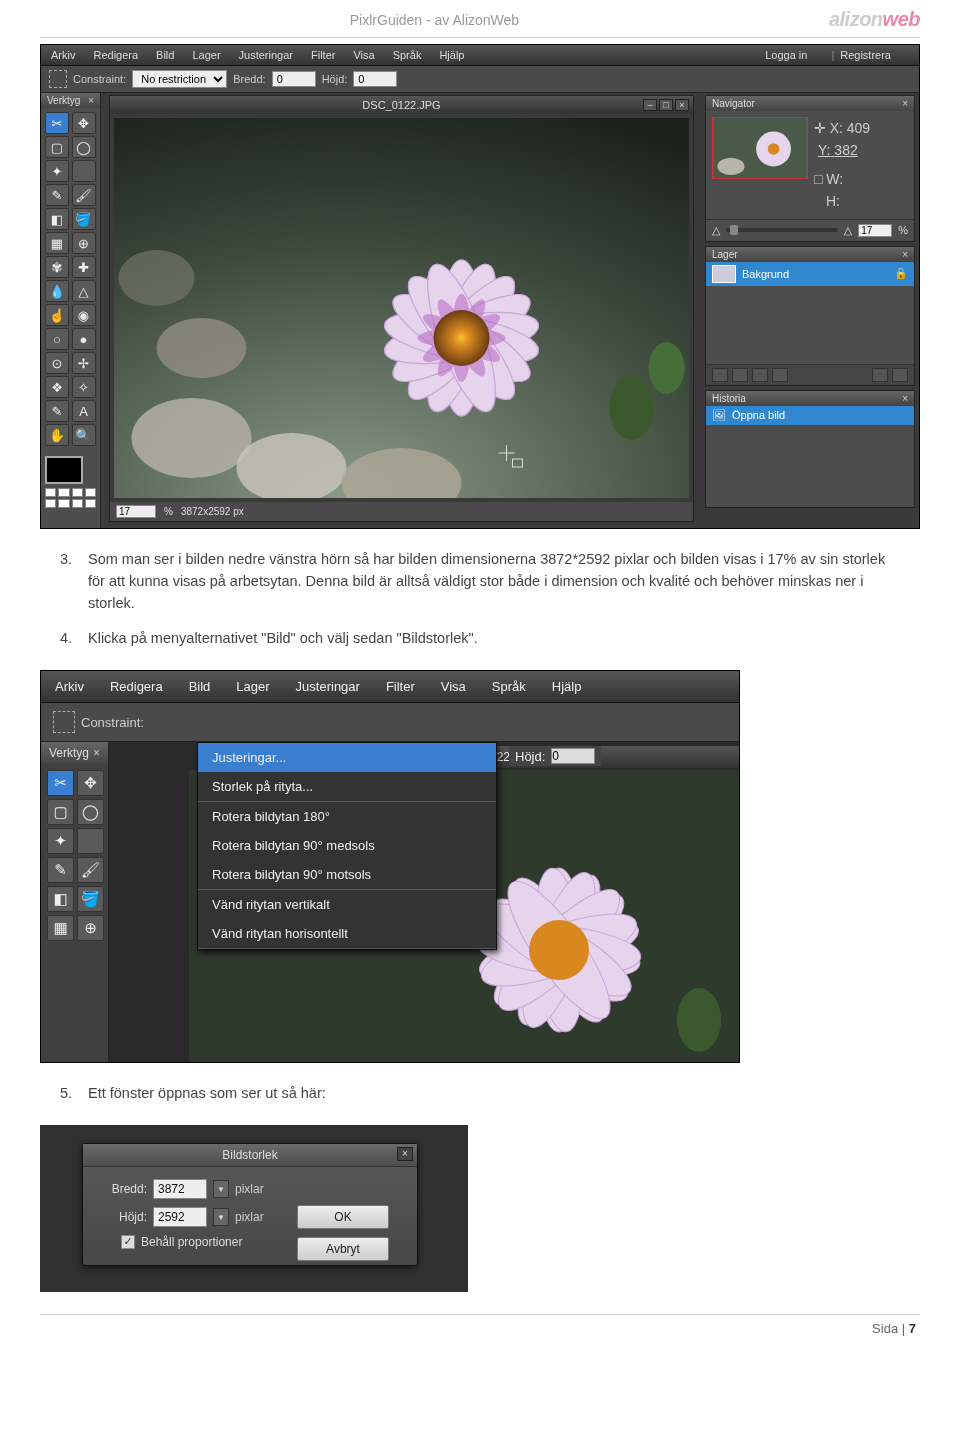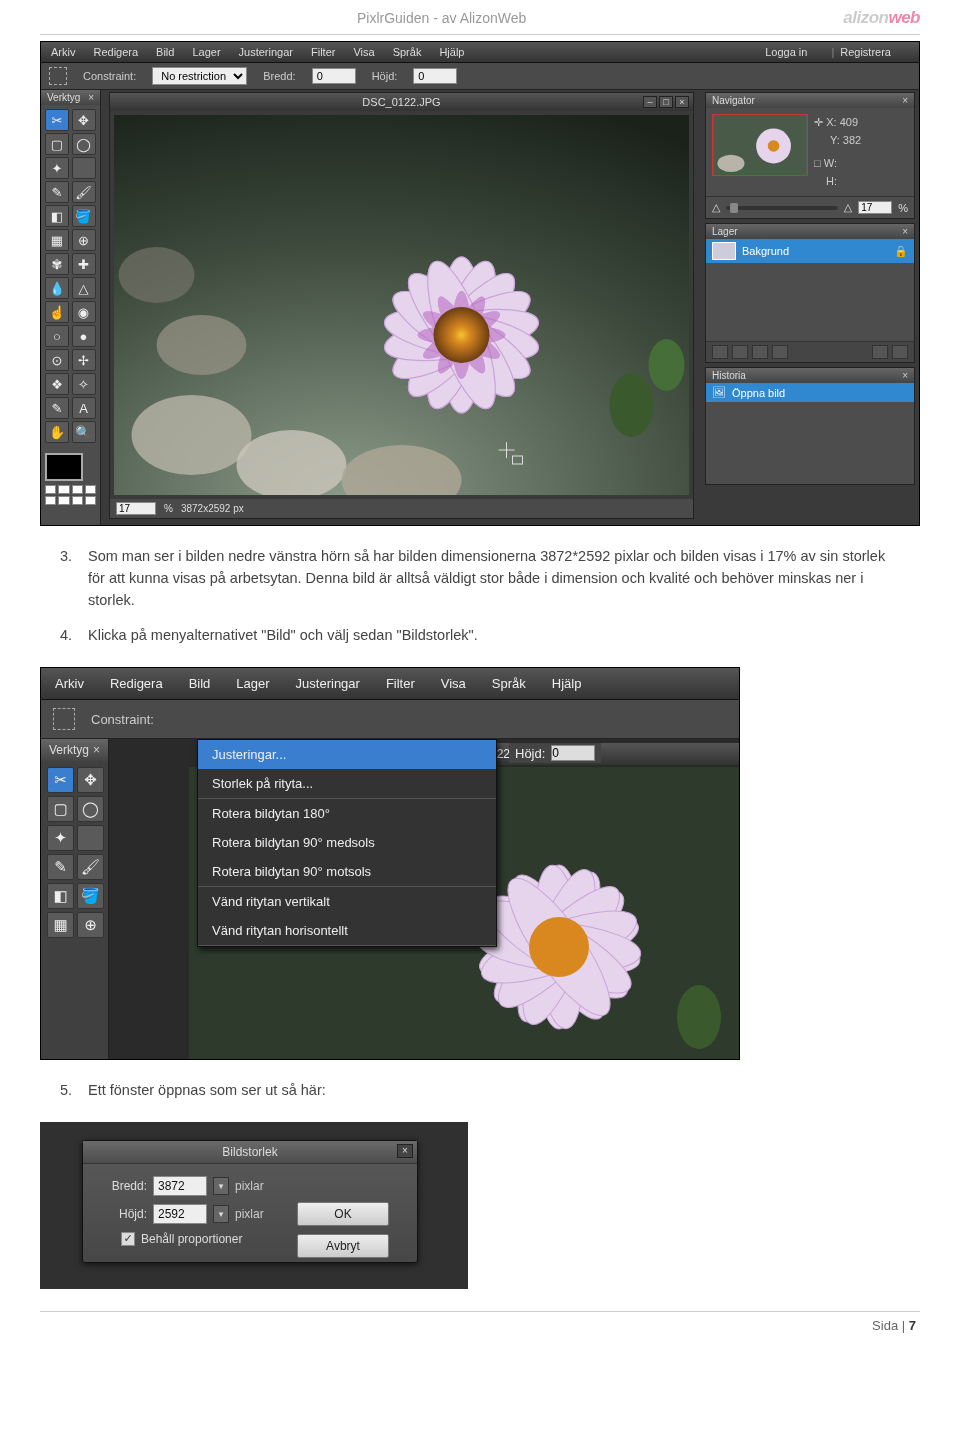--- a/index.html
+++ b/index.html
@@ -1,31 +1,31 @@
 <!DOCTYPE html>
 <html><head>
 <meta charset="utf-8">
 <style>
   * { box-sizing: border-box; margin: 0; padding: 0; }
   body { font-family: Helvetica, Arial, sans-serif; background: #fff; width: 960px; margin: 0 auto; color: #333; }
   
   .page-header { display: flex; justify-content: flex-start; align-items: center; padding: 8px 40px 0; }
   .page-header-title { font-size: 14px; color: #999; margin: 0 auto; }
-  .brand-logo { font-size: 17px; font-weight: bold; font-style: italic; letter-spacing: -0.5px; }
+  .brand-logo { font-size: 20px; font-weight: bold; font-style: italic; letter-spacing: -0.5px; }
   .brand-logo .a { color: #ccc; }
   .brand-logo .b { color: #e8a; }
   .page-header-rule { border: none; border-top: 1px solid #ccc; margin: 6px 40px 0; }
 
   
   .editor1 { margin: 6px 40px 14px; background: #3a3a3a; color: #ddd; font-size: 11px; border: 1px solid #000; }
   .menubar { display: flex; align-items: center; background: linear-gradient(#555,#333); padding: 4px 10px; border-bottom: 1px solid #111; }
   .menubar span { margin-right: 18px; }
   .menubar .spacer { flex: 1; }
   .menubar .sep { color: #888; margin: 0 6px; }
-  .optbar { display: flex; align-items: center; background: #4a4a4a; padding: 4px 8px; gap: 16px; border-bottom: 1px solid #222; }
+  .optbar { display: flex; align-items: center; background: #4a4a4a; padding: 4px 8px; gap: 6px; border-bottom: 1px solid #222; }
   .optbar .tool-icon { width: 18px; height: 18px; border: 1px dashed #aaa; }
   .optbar label { color: #ccc; }
   .optbar select, .optbar input { background: #eee; border: 1px solid #888; font-size: 11px; padding: 1px 4px; }
   .optbar input { width: 44px; }
   .editor1-body { display: flex; background: #3a3a3a; }
   
   
   .toolbox { width: 60px; background: #4d4d4d; border-right: 1px solid #222; }
   .panel-title { background: linear-gradient(#666,#444); padding: 2px 6px; color: #ddd; font-size: 10px; display: flex; justify-content: space-between; align-items: center; }
   .panel-title .x { color: #ccc; cursor: default; }
@@ -47,21 +47,21 @@
   .doc-canvas svg { width: 100%; height: 100%; display: block; }
   .doc-status { display: flex; align-items: center; gap: 8px; padding: 3px 6px; background: #4a4a4a; font-size: 10px; }
   .doc-status input { width: 40px; background: #eee; border: 1px solid #888; font-size: 10px; padding: 0 2px; }
 
   
   .right-panels { width: 217px; display: flex; flex-direction: column; gap: 4px; padding: 2px 4px 6px 3px; }
   .panel { background: #4d4d4d; border: 1px solid #222; }
   .nav-body { display: flex; gap: 6px; padding: 6px; }
   .nav-thumb { width: 96px; height: 62px; border: 1px solid #c33; background: #566; position: relative; overflow: hidden; }
   .nav-thumb svg { width: 100%; height: 100%; }
-  .nav-coords { font-size: 11px; color: #ccc; line-height: 1.6; }
+  .nav-coords { font-size: 14px; color: #ccc; line-height: 1.6; }
   .nav-slider { display: flex; align-items: center; gap: 6px; padding: 4px 6px; border-top: 1px solid #333; }
   .nav-slider .track { flex: 1; height: 4px; background: #333; border-radius: 2px; position: relative; }
   .nav-slider .track::after { content: ''; position: absolute; left: 4px; top: -3px; width: 8px; height: 10px; background: #888; border-radius: 2px; }
   .nav-slider input { width: 34px; background: #eee; border: 1px solid #888; font-size: 10px; padding: 0 2px; }
   .layer-row { display: flex; align-items: center; gap: 6px; background: #2f88d0; color: #fff; padding: 3px 6px; font-size: 11px; }
   .layer-thumb { width: 24px; height: 18px; background: #ccd; border: 1px solid #fff; display: inline-block; }
   .layer-row .lock { margin-left: auto; }
   .panel-empty { height: 78px; }
   .panel-footer { display: flex; gap: 4px; padding: 3px 6px; border-top: 1px solid #333; background: #454545; }
   .panel-footer span { width: 16px; height: 14px; background: #555; border: 1px solid #333; display: inline-block; }
@@ -301,21 +301,21 @@
           <div class="nav-thumb">
             <svg viewBox="0 0 96 62">
                 <rect width="96" height="62" fill="#4a5a48"></rect>
                 <circle cx="62" cy="32" r="18" fill="#e6d4ec"></circle>
                 <circle cx="62" cy="32" r="6" fill="#d98820"></circle>
                 <ellipse cx="18" cy="50" rx="14" ry="9" fill="#b8b4a8"></ellipse>
               </svg>
           </div>
           <div class="nav-coords">
             <div>✛ <span>X:</span> <span>409</span></div>
-            <div style="margin-left:16px;"><span>Y:</span> <span>382</span></div>
+            <div style="margin-left:4px;text-decoration:underline;"><span>Y:</span> <span>382</span></div>
             <div style="margin-top:6px;">□ <span>W:</span></div>
             <div style="margin-left:12px;"><span>H:</span></div>
           </div>
         </div>
         <div class="nav-slider">
           <span>△</span>
           <div class="track"></div>
           <span>△</span>
           <input value="17" style="">
             <span>%</span>

